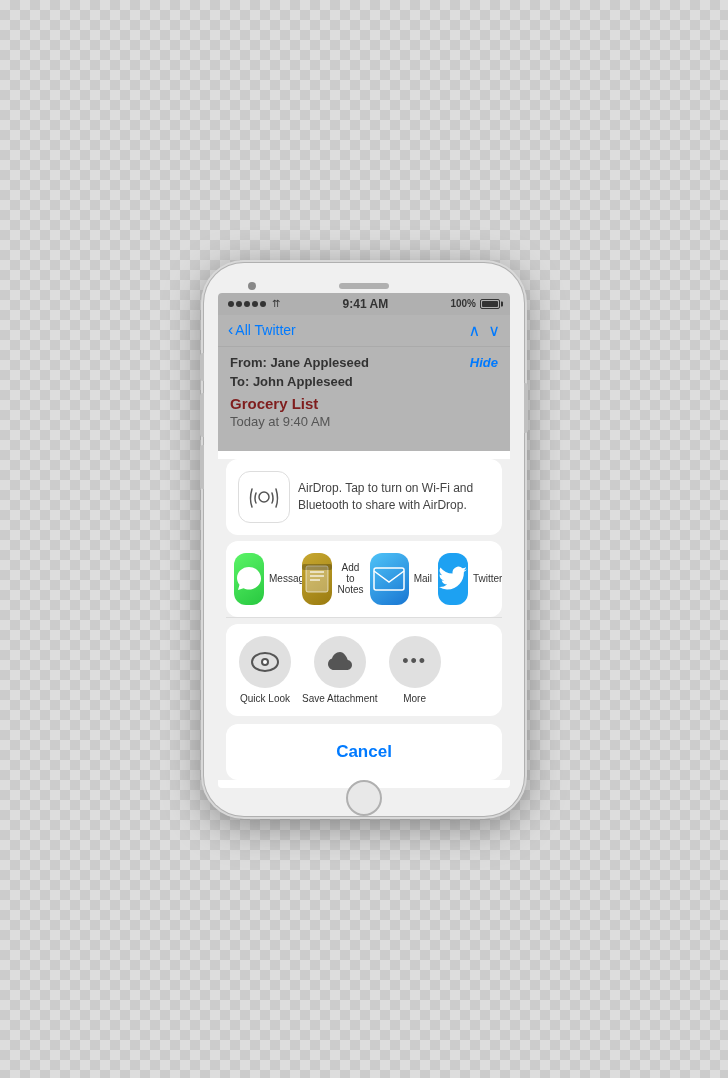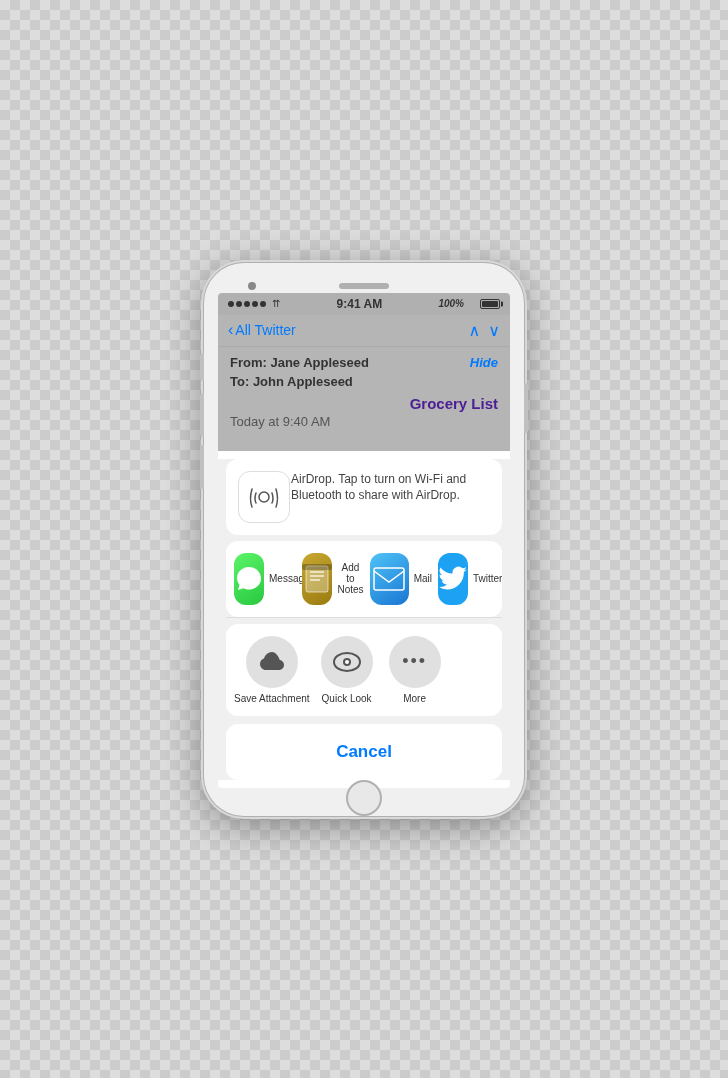--- a/index.html
+++ b/index.html
@@ -68,21 +68,21 @@
     .signal-dots {
       display: flex; gap: 2px; align-items: center;
     }
     .signal-dot {
       width: 6px; height: 6px;
       background: #333;
       border-radius: 50%;
     }
     .wifi-icon { font-size: 10px; color: #333; margin-left: 3px; }
     .status-time { font-size: 12px; font-weight: 600; color: #333; }
-    .status-right { display: flex; align-items: center; gap: 16px; font-size: 10px; color: #333; font-weight: 600; font-style: italic; }
+    .status-right { display: flex; align-items: center; gap: 4px; font-size: 10px; color: #333; font-weight: 600; }
     .battery-icon {
       display: inline-flex; align-items: center;
       border: 1.5px solid #333;
       border-radius: 2px;
       width: 20px; height: 10px;
       padding: 1px;
       position: relative;
     }
     .battery-icon::after {
       content: '';
@@ -127,43 +127,42 @@
       color: #333;
       margin-bottom: 4px;
     }
     .from-row span, .to-row span { font-weight: 600; }
     .from-label { font-weight: 600; }
     .hide-btn { float: right; color: #007aff; font-size: 13px; font-style: italic; }
     .subject-row {
       margin-top: 6px;
       font-size: 15px;
       font-weight: 700;
-      color: #4c1d95;
-      text-align: right;
+      color: #7f1d1d;
     }
     .date-row {
       font-size: 13px;
       color: #555;
       margin-top: 2px;
     }
 
     
     .share-sheet {
       background: #f0f0f0;
     }
 
     
     .airdrop-section {
       background: #fff;
       margin: 8px 8px 0;
       border-radius: 12px;
       padding: 12px;
       display: flex;
-      align-items: flex-start;
-      gap: 1px;
+      align-items: center;
+      gap: 8px;
     }
     .airdrop-icon-box {
       width: 52px; height: 52px;
       background: #fff;
       border-radius: 12px;
       border: 1px solid #ddd;
       display: flex; align-items: center; justify-content: center;
       flex-shrink: 0;
     }
     .airdrop-text { font-size: 12px; color: #444; line-height: 1.4; }
@@ -420,40 +419,40 @@
         </div>
 
       </div>
 
       <div style="height:1px; background:#ddd; margin: 0 8px;"></div>
 
       <div class="action-row">
 
         <div class="action-item">
           <div class="action-icon-circle">
-            <svg width="26" height="24" viewBox="0 0 26 24" fill="#555">
-              <path d="M13 2C9 2 6 5 5 8.5 2.5 9.2 1 11.4 1 14c0 3.3 2.7 6 6 6h13c2.8 0 5-2.2 5-5 0-2.5-1.8-4.6-4.2-4.9C20 7.1 16.9 2 13 2z"></path>
-            </svg>
-          </div>
-          <span class="action-label">Save Attachment</span>
-        </div>
-
-        <div class="action-item">
-          <div class="action-icon-circle">
             <svg width="28" height="20" viewBox="0 0 28 20" fill="#555">
               <ellipse cx="14" cy="10" rx="13" ry="9" fill="none" stroke="#555" stroke-width="2"></ellipse>
               <circle cx="14" cy="10" r="4" fill="#555"></circle>
               <circle cx="14" cy="10" r="2" fill="white"></circle>
             </svg>
           </div>
           <span class="action-label">Quick Look</span>
         </div>
 
         <div class="action-item">
           <div class="action-icon-circle">
+            <svg width="26" height="24" viewBox="0 0 26 24" fill="#555">
+              <path d="M13 2C9 2 6 5 5 8.5 2.5 9.2 1 11.4 1 14c0 3.3 2.7 6 6 6h13c2.8 0 5-2.2 5-5 0-2.5-1.8-4.6-4.2-4.9C20 7.1 16.9 2 13 2z"></path>
+            </svg>
+          </div>
+          <span class="action-label">Save Attachment</span>
+        </div>
+
+        <div class="action-item">
+          <div class="action-icon-circle">
             <span style="font-size:18px; color:#555; letter-spacing:2px;">•••</span>
           </div>
           <span class="action-label">More</span>
         </div>
 
       </div>
 
       <div class="cancel-section">
         <button class="cancel-btn">Cancel</button>
       </div>

